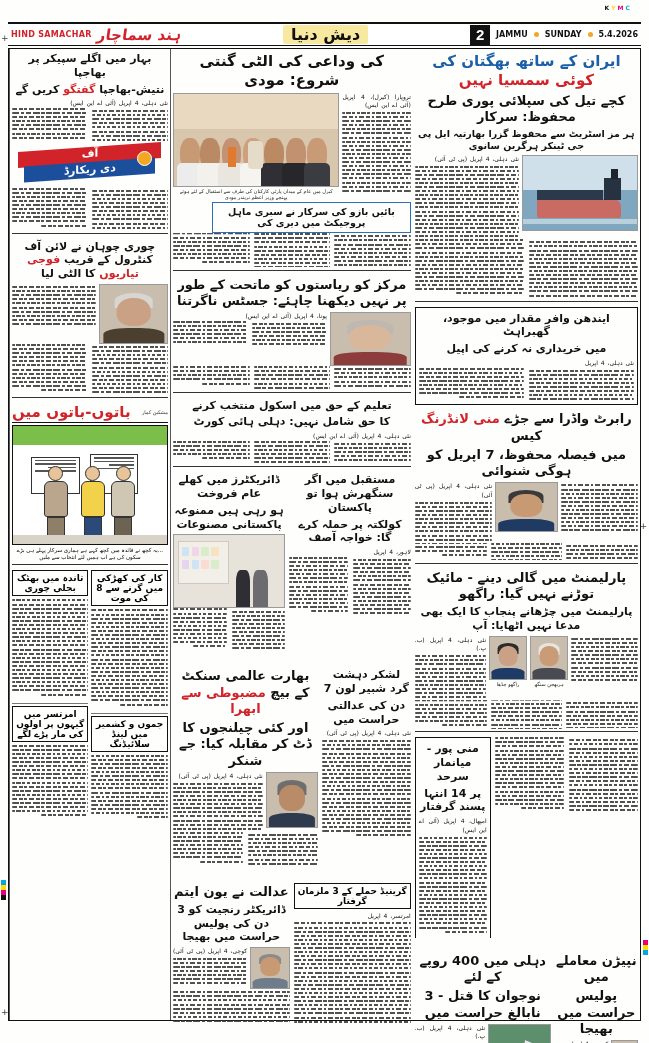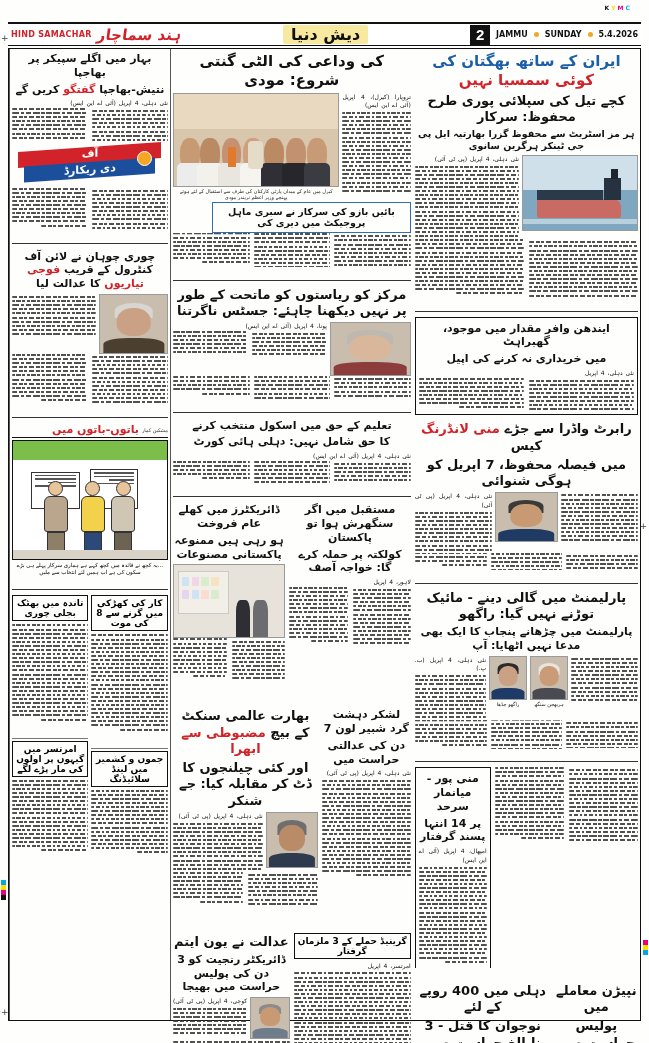--- a/index.html
+++ b/index.html
@@ -48,21 +48,21 @@
     position:absolute;top:48px;left:8px;right:8px;bottom:22px;
     border:1px solid #111;box-sizing:border-box;
     display:flex;flex-direction:row-reverse;
   }
   .col{box-sizing:border-box;padding:2px;display:flex;flex-direction:column;gap:3px;}
   .col-right{width:25.5%;border-left:1px solid #555;}
   .col-mid{width:38.5%;border-left:1px solid #555;}
   .col-left{width:36%;}
 
   
-  .art{border-bottom:1px solid #333;padding-bottom:13px;margin-bottom:2px;}
+  .art{border-bottom:1px solid #333;padding-bottom:3px;margin-bottom:2px;}
   .art.noline{border-bottom:none;}
   .boxed{border:1px solid #111;padding:3px;}
 
   .hl{
     direction:rtl;text-align:center;font-weight:bold;color:#111;
     line-height:1.25;letter-spacing:-.5px;margin:1px 0 3px;
     font-family:"DejaVu Sans",sans-serif;
   }
   .hl-xl{font-size:15px;}
   .hl-lg{font-size:13px;}
@@ -127,21 +127,21 @@
   
   .offrec{position:relative;height:40px;margin:3px 0;}
   .offrec .band1{position:absolute;top:2px;left:4%;width:92%;height:16px;background:#d2232a;transform:skewY(-4deg);}
   .offrec .band2{position:absolute;top:17px;left:8%;width:84%;height:16px;background:#1b4f9c;transform:skewY(-4deg);}
   .offrec .t1{position:absolute;top:2px;left:0;width:100%;text-align:center;color:#fff;font-size:11px;font-weight:bold;direction:rtl;transform:skewY(-4deg);}
   .offrec .t2{position:absolute;top:18px;left:0;width:100%;text-align:center;color:#fff;font-size:11px;font-weight:bold;direction:rtl;transform:skewY(-4deg);}
   .offrec .orb{position:absolute;top:6px;right:10%;width:13px;height:13px;border-radius:50%;background:#f5a623;border:1px solid #fff;}
 
   
   .cartoon-hd{display:flex;align-items:center;justify-content:space-between;border-bottom:1px solid #111;padding-bottom:1px;margin-bottom:2px;}
-  .cartoon-hd .ttl{color:#d2232a;font-size:11px;font-weight:bold;direction:rtl;letter-spacing:-.5px;margin-left:40px;}
+  .cartoon-hd .ttl{color:#d2232a;font-size:15px;font-weight:bold;direction:rtl;letter-spacing:-.5px;}
   .cartoon-hd .sub{font-size:5px;color:#333;direction:rtl;}
   .cartoon{position:relative;height:118px;border:1px solid #111;background:#fff;overflow:hidden;}
   .cartoon .wallgreen{position:absolute;top:0;left:0;width:100%;height:16%;background:#7bbf4a;}
   .cartoon .poster{position:absolute;background:#fff;border:1px solid #333;}
   .cartoon .poster .pl{height:1.5px;margin:2px 3px;background:#555;}
   .cartoon .fig{position:absolute;bottom:4%;}
   .cartoon .fig .hd{width:13px;height:13px;border-radius:50%;background:#e8c49a;border:1px solid #333;margin:0 auto;}
   .cartoon .fig .bd{width:22px;height:34px;border-radius:6px 6px 3px 3px;border:1px solid #333;}
   .cartoon .fig .lg{width:16px;height:20px;background:#2b4a7a;border:1px solid #333;margin:0 auto;}
   .cartoon .ground{position:absolute;bottom:0;width:100%;height:8%;background:#d9d2c6;}
@@ -248,21 +248,21 @@
             <div class="ln"></div>
           <div class="ln s1"></div>
             <div class="ln s2"></div>
             <div class="ln"></div>
             <div class="ln short"></div>
         </div>
       </div>
 
       <div class="art">
         <div class="hl hl-md">
-          <span>چوری چوہان نے لائن آف کنٹرول کے قریب </span><span class="red">فوجی تیاریوں</span><span> کا عدالت لیا</span>
+          <span>چوری چوہان نے لائن آف کنٹرول کے قریب </span><span class="red">فوجی تیاریوں</span><span> کا الٹی لیا</span>
         </div>
         <div style="display:flex;flex-direction:row-reverse;gap:3px;">
           <div style="flex:1 1 50%;">
             <div class="txt">
               <div class="ln"></div>
                 <div class="ln s1"></div>
                 <div class="ln s2"></div>
                 <div class="ln"></div>
               <div class="ln s1"></div>
                 <div class="ln"></div>

